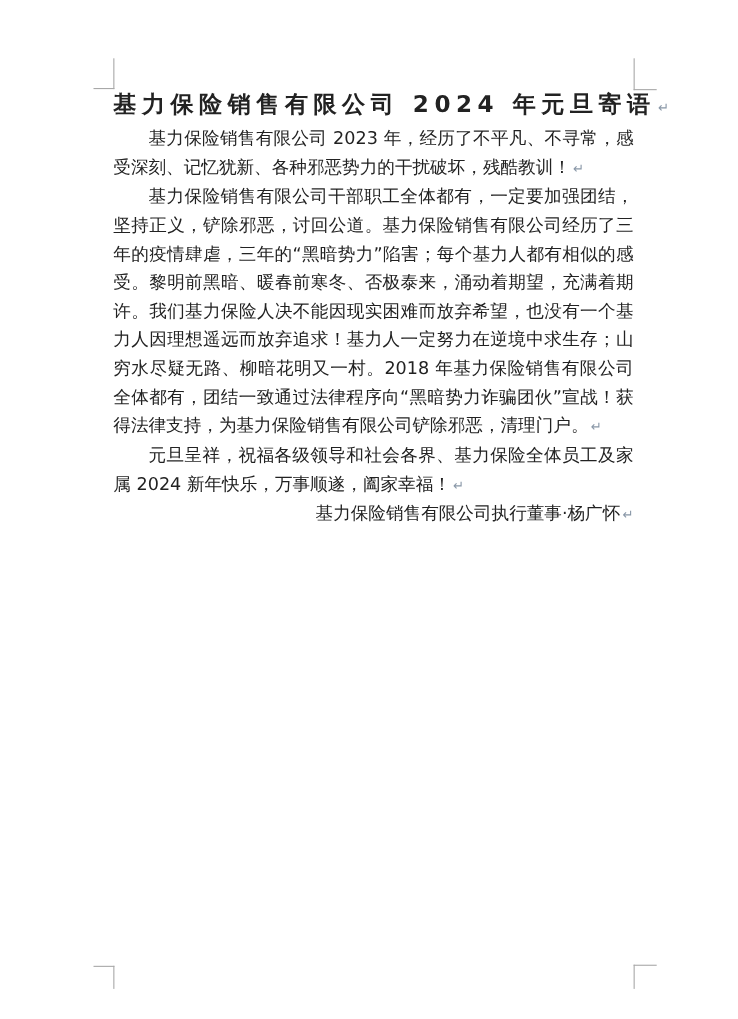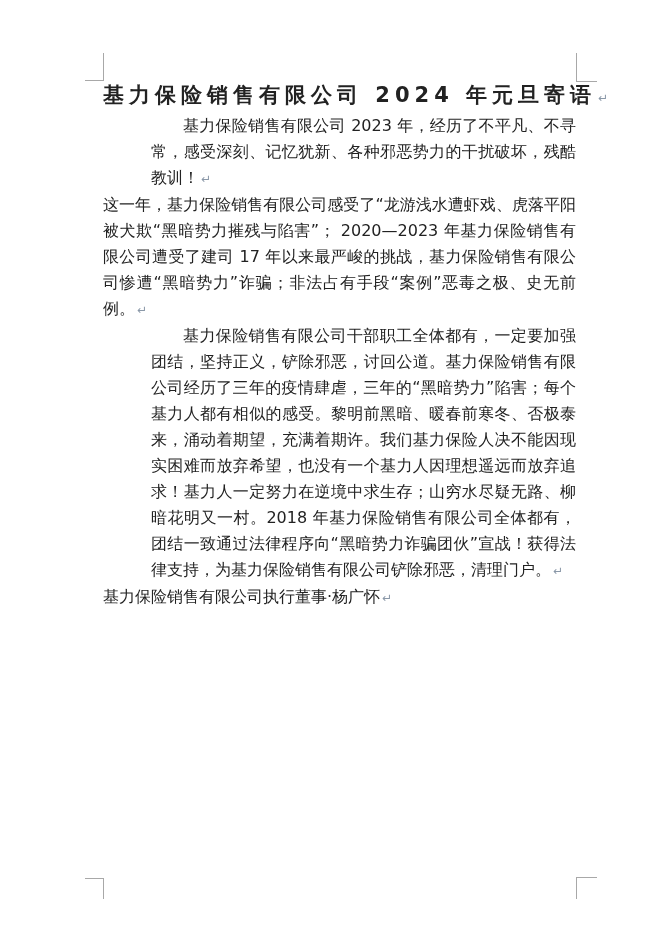--- a/index.html
+++ b/index.html
@@ -32,23 +32,23 @@
     font-size:21px; line-height:30px;
     font-weight:bold;
     letter-spacing:5px;
     white-space:nowrap;
   }
   .para {
     margin:0;
     font-size:16px; line-height:26px;
     text-align:justify;
   }
-  .indent { text-indent:2em;margin-left:48px; }
+  .indent { text-indent:2em; }
   .b { font-weight:bold; }
-  .center { text-align:left; text-indent:0; }
+  .center { text-align:right; text-indent:0; }
   .rmark {
     color:#8a98a8;
     font-size:12px;
     font-weight:normal;
     letter-spacing:0;
     margin-left:2px;
   }
 </style>
 </head>
 <body>
@@ -62,22 +62,22 @@
   <div class="crop bl"></div>
   <div class="crop br"></div>
 
   <div class="text-area">
 
     <h1 class="title"><span>基力保险销售有限公司 2024 年元旦寄语</span><span class="rmark">↵</span></h1>
 
 
     <p class="para indent"><span>基力保险销售有限公司 2023 年，经历了不平凡、不寻常，感受深刻、记忆犹新、各种邪恶势力的干扰破坏，残酷教训！</span><span class="rmark">↵</span></p>
 
-    <p class="para"><span>这一年，基力保险销售有限公司感受了“龙游浅水遭虾戏、虎落平阳被犬欺“黑暗势力摧残与陷害”； 2020—2023 年基力保险销售有限公司遭受了建司 17 年以来最严峻的挑战，基力保险销售有限公司惨遭“黑暗势力”诈骗；非法占有手段“案例”恶毒之极、史无前例。</span><span class="rmark">↵</span></p>
 
     <p class="para indent"><span>基力保险销售有限公司干部职工全体都有，一定要加强团结，坚持正义，铲除邪恶，讨回公道。基力保险销售有限公司经历了三年的疫情肆虐，三年的“黑暗势力”陷害；每个基力人都有相似的感受。黎明前黑暗、暖春前寒冬、否极泰来，涌动着期望，充满着期许。我们基力保险人决不能因现实困难而放弃希望，也没有一个基力人因理想遥远而放弃追求！基力人一定努力在逆境中求生存；山穷水尽疑无路、柳暗花明又一村。2018 年基力保险销售有限公司全体都有，团结一致通过法律程序向“黑暗势力诈骗团伙”宣战！获得法律支持，为基力保险销售有限公司铲除邪恶，清理门户。</span><span class="rmark">↵</span></p>
 
 
+    <p class="para indent"><span>元旦呈祥，祝福各级领导和社会各界、基力保险全体员工及家属 2024 新年快乐，万事顺遂，阖家幸福！</span><span class="rmark">↵</span></p>
 
     <p class="para center"><span>基力保险销售有限公司执行董事·杨广怀</span><span class="rmark">↵</span></p>
 
   </div>
 </div>
 
 </body></html>

